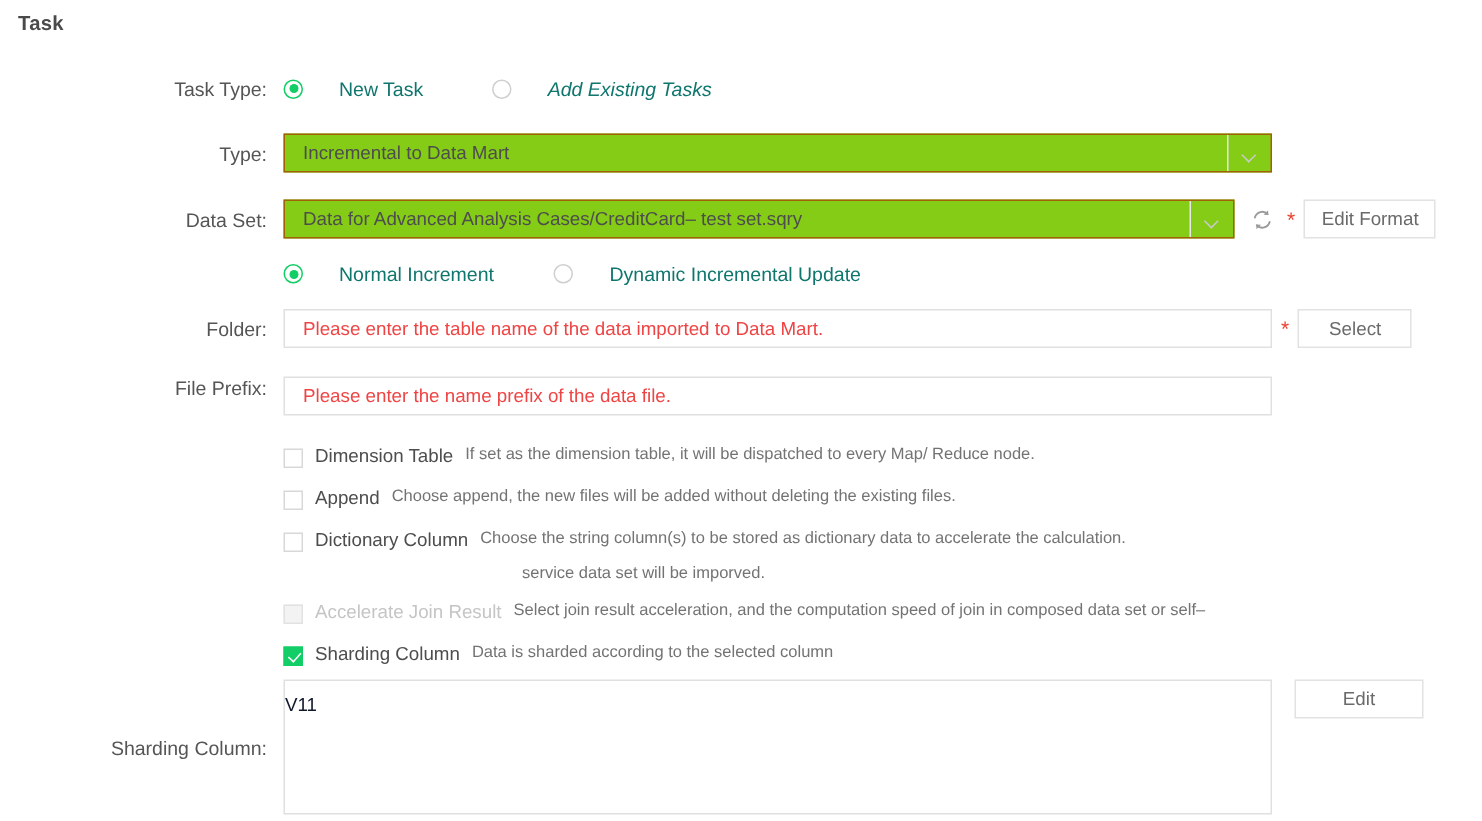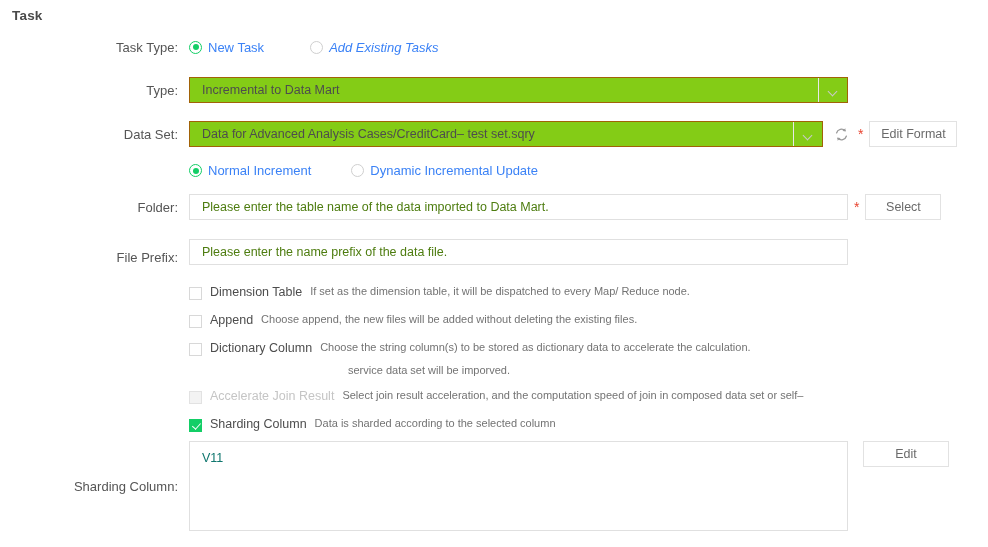--- a/index.html
+++ b/index.html
@@ -23,21 +23,21 @@
     top: 8px;
     font-size: 13.5px;
     font-weight: bold;
     color: #4a4a4a;
     letter-spacing: 0.2px;
   }
 
   .form {
     position: absolute;
     left: 0;
-    top: 32px;
+    top: 44px;
     width: 928px;
   }
 
   .row {
     position: relative;
     display: flex;
     align-items: flex-start;
   }
 
   .lbl {
@@ -81,39 +81,39 @@
     left: 50%;
     top: 50%;
     width: 6px;
     height: 6px;
     margin-left: -3px;
     margin-top: -3px;
     border-radius: 50%;
     background: #13ce66;
   }
   .radio-txt {
-    margin-left: 6px;
+    margin-left: 24px;
     font-size: 13px;
-    color: #3b82f6;
+    color: #0f766e;
     white-space: nowrap;
   }
 
   
   .field {
     height: 26px;
     border: 1px solid #e0e0e0;
     background: #fff;
     box-sizing: border-box;
     display: flex;
     align-items: center;
     font-size: 12.5px;
   }
   .field .ph {
     padding-left: 12px;
-    color: #4d7c0f;
+    color: #ef4444;
     white-space: nowrap;
     overflow: hidden;
   }
   .combo {
     display: flex;
     align-items: stretch;
     height: 26px;
     border: 1px solid #a16207;
     box-sizing: border-box;
     background: #84cc16;
@@ -234,22 +234,22 @@
     margin-left: 8px;
     font-size: 11px;
     color: #737373;
   }
 
   .textarea {
     border: 1px solid #e0e0e0;
     background: #fff;
     box-sizing: border-box;
     font-size: 12.5px;
-    color: #0f766e;
-    padding: 9px 12px;
+    color: #0f172a;
+    padding: 9px 0;
   }
 </style>
 </head>
 <body>
 
 <div class="page-title">Task</div>
 
 <div class="form">
 
   <div class="row" style="height:30px;align-items:center;">
@@ -318,21 +318,21 @@
     <div class="lbl">Folder:</div>
     <div class="ctl" style="margin-left:11px;">
       <div class="field" style="width:659px;">
         <span class="ph">Please enter the table name of the data imported to Data Mart.</span>
       </div>
       <span class="req">*</span>
       <button class="btn" style="min-width:76px;">Select</button>
     </div>
   </div>
 
-  <div class="row" style="margin-top:19px;align-items:flex-end;">
+  <div class="row" style="margin-top:19px;align-items:flex-start;">
     <div class="lbl">File Prefix:</div>
     <div class="ctl" style="margin-left:11px;">
       <div class="field" style="width:659px;">
         <span class="ph">Please enter the name prefix of the data file.</span>
       </div>
     </div>
   </div>
 
   <div class="row" style="margin-top:20px;">
     <div class="lbl"></div>

